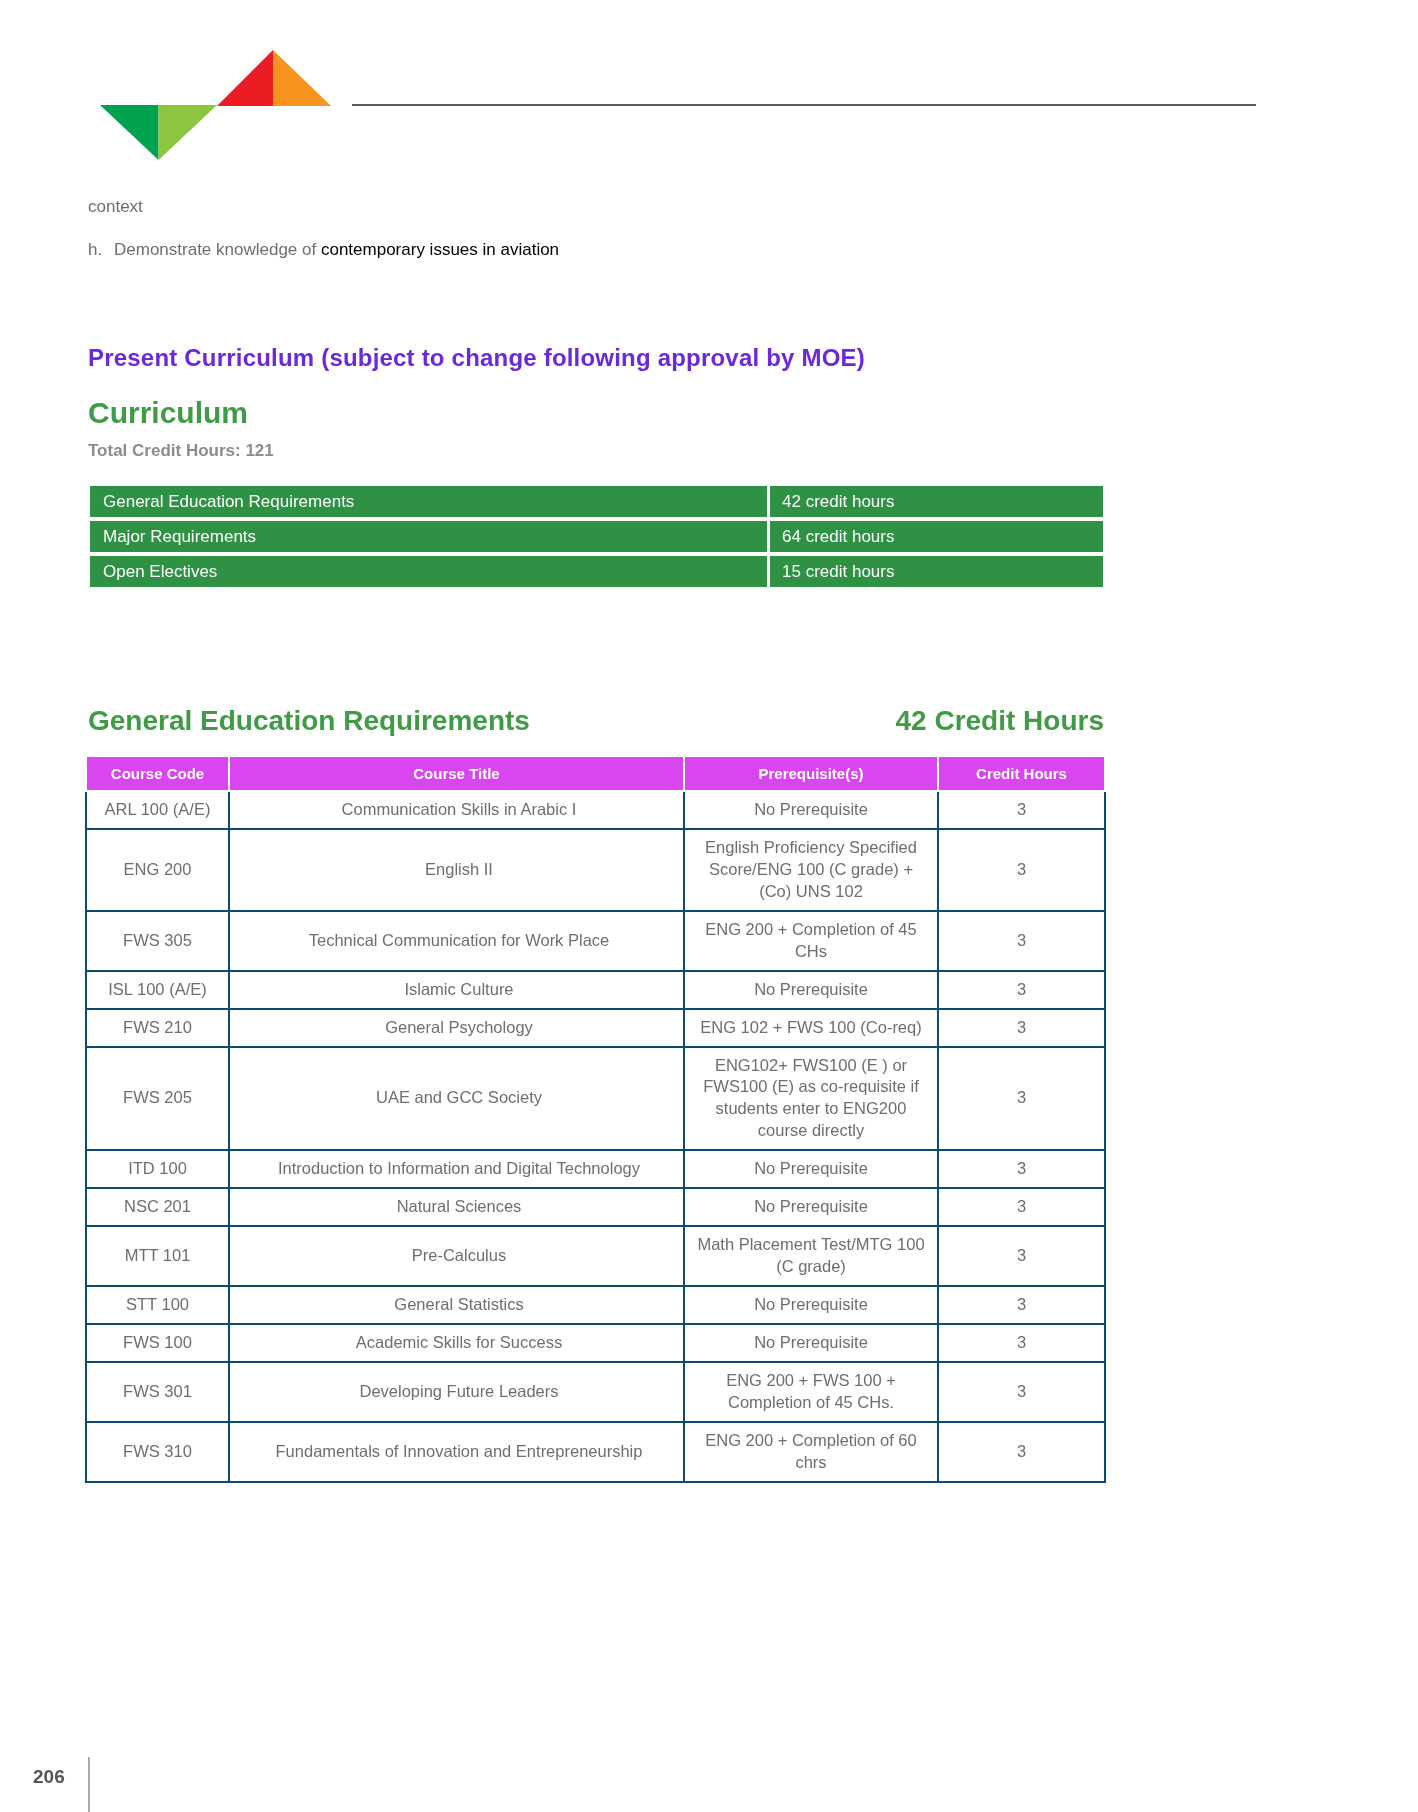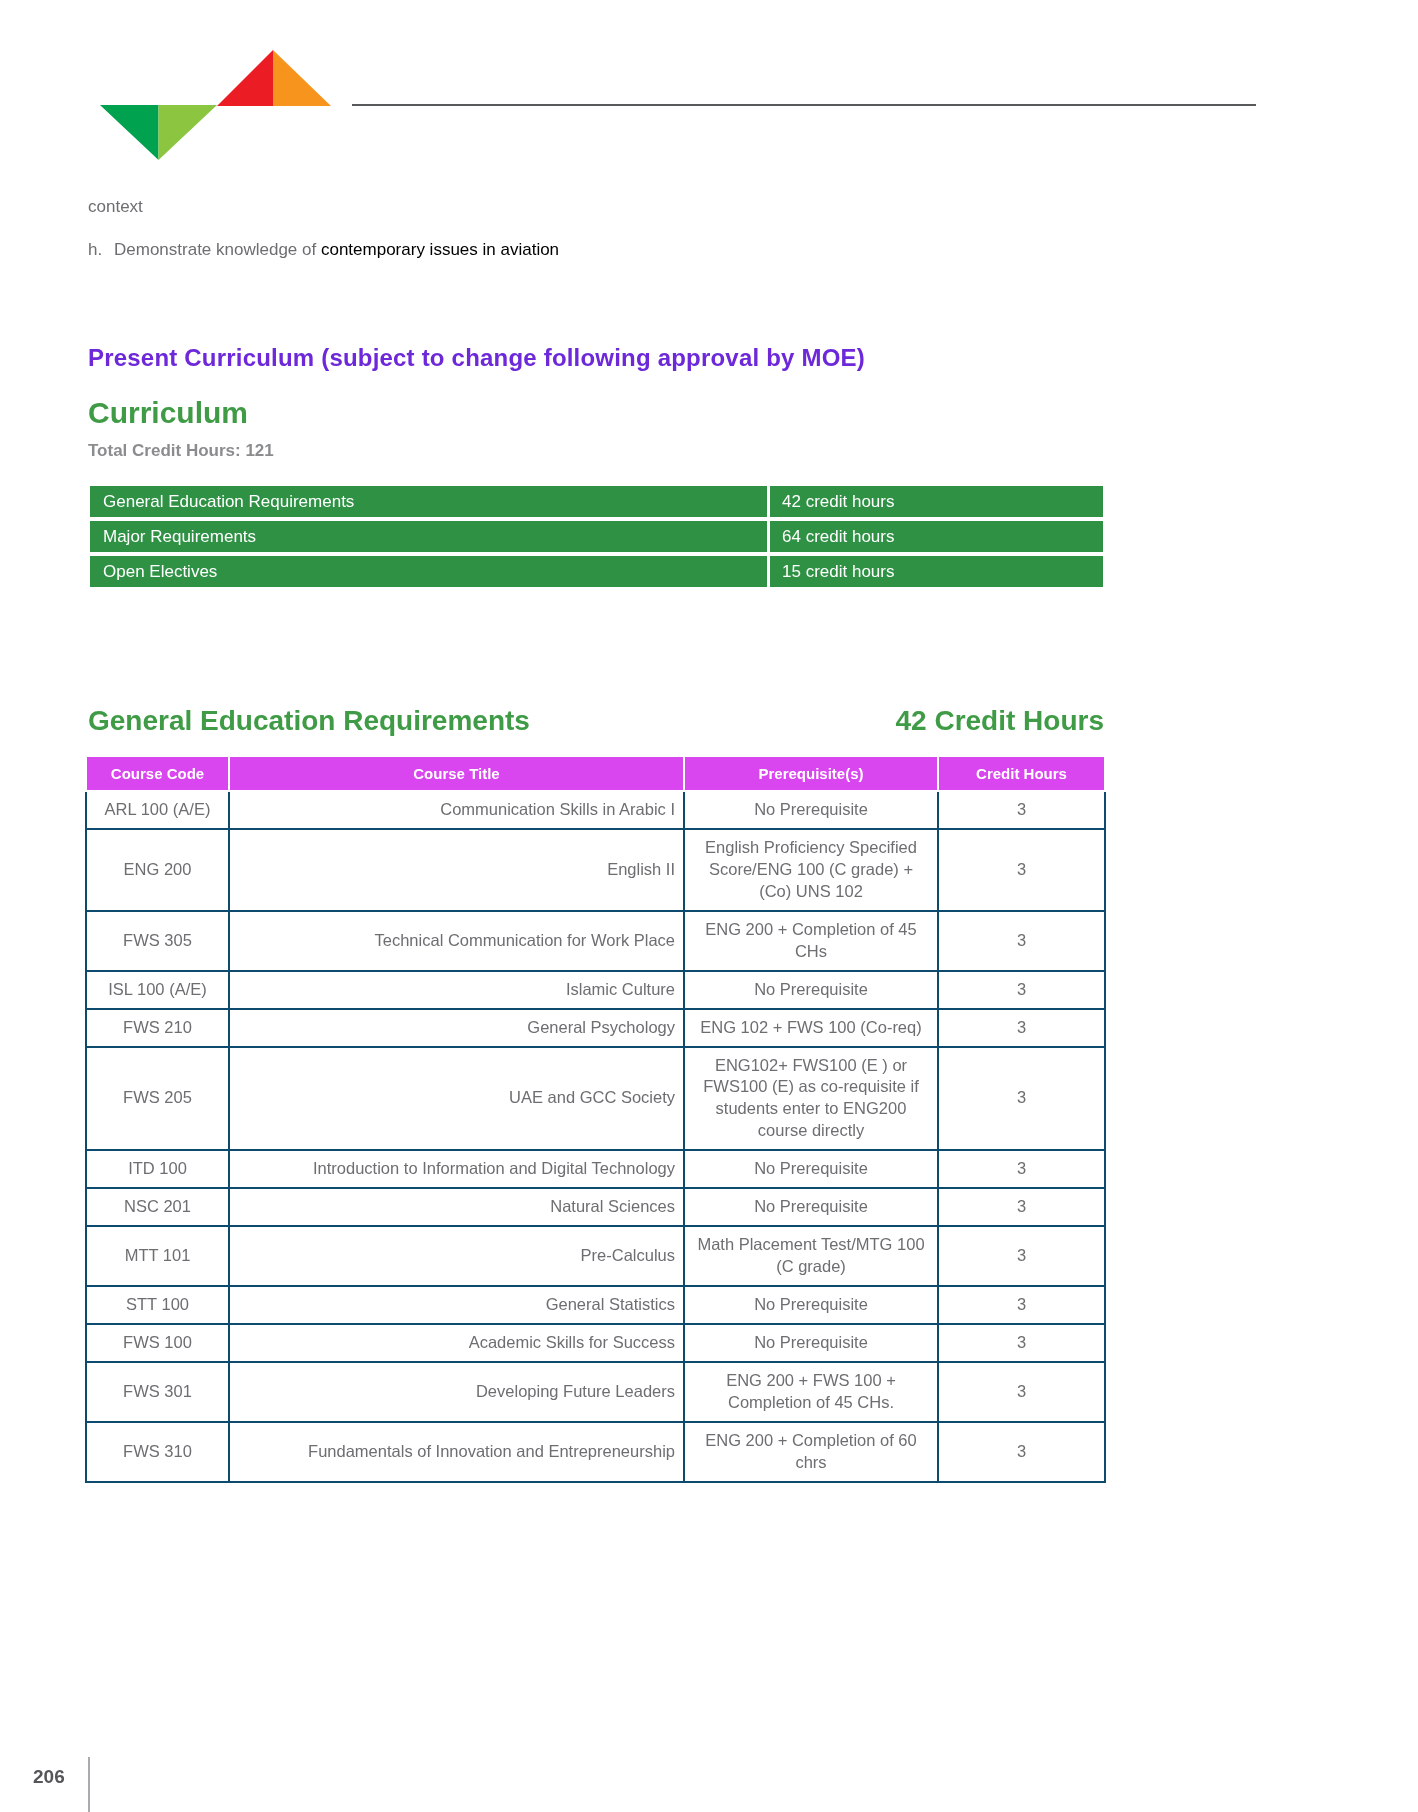--- a/index.html
+++ b/index.html
@@ -45,21 +45,21 @@
   table.course { width:100%; border-collapse:collapse; table-layout:fixed; }
   table.course th {
     background:#d946ef; color:#ffffff; font-size:15px; font-weight:bold;
     padding:8px 4px; border:2px solid #ffffff; text-align:center;
   }
   table.course td {
     border:2px solid #0c4a6e; color:#6d6e71; font-size:16.5px;
     padding:7px 8px; text-align:center; line-height:1.33;
     vertical-align:middle;
   }
-  table.course td.title { text-align:right; padding-left:13px; }
+  table.course td.title { text-align:center; padding-left:13px; }
 
   
   .page-num { position:absolute; left:33px; top:1766px; font-size:19px; font-weight:600; color:#555658; }
   .footer-line { position:absolute; left:88px; top:1757px; width:2px; height:55px; background:#a9abae; }
 </style>
 </head>
 <body>
 
 <div class="page">
 

